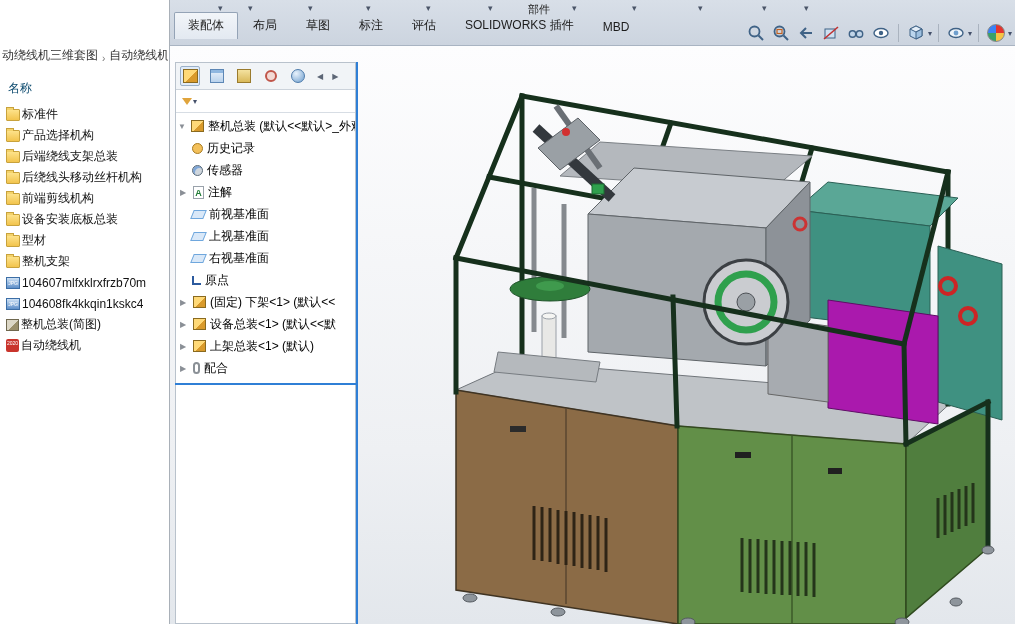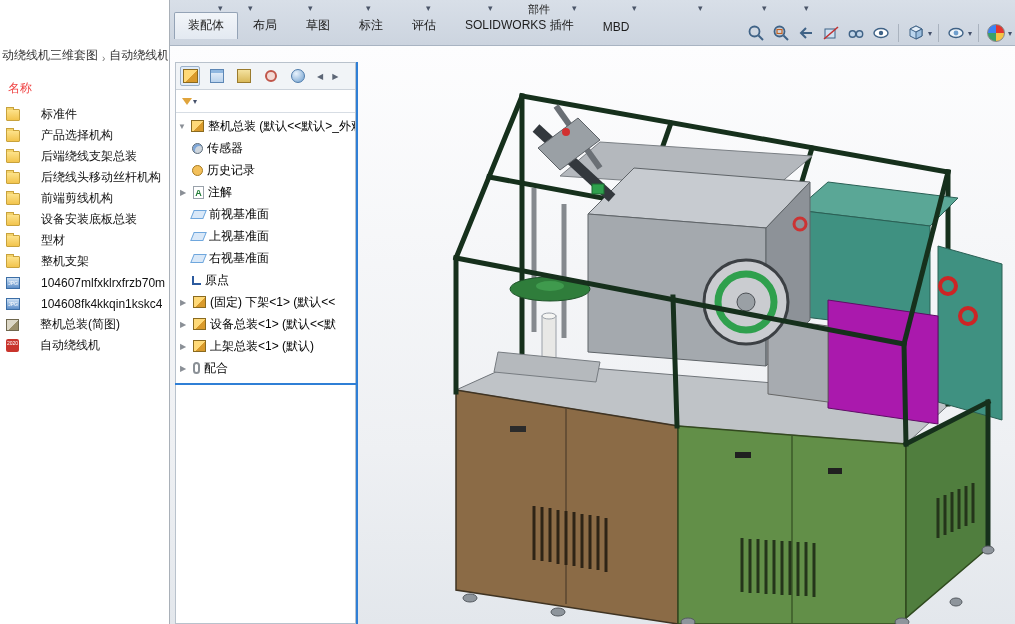--- a/index.html
+++ b/index.html
@@ -4,23 +4,23 @@
 <style>
   html,body{margin:0;padding:0;width:1015px;height:624px;overflow:hidden;
     font-family:"Liberation Sans",sans-serif;background:#fff;}
 
   
   .explorer{position:absolute;left:0;top:0;width:170px;height:624px;background:#fff;
     border-right:1px solid #a9b0b8;box-sizing:border-box;}
   .breadcrumb{position:absolute;left:2px;top:46px;width:166px;height:18px;font-size:12px;color:#333;
     white-space:nowrap;overflow:hidden;display:flex;align-items:flex-end;gap:4px;}
   .crumb-sep{color:#777;font-size:10px;}
-  .name-header{position:absolute;left:8px;top:80px;font-size:12px;color:#ef4444;}
+  .name-header{position:absolute;left:8px;top:80px;font-size:12px;color:#0c4a6e;}
   .ex-list{position:absolute;left:0;top:104px;width:170px;}
-  .ex-row{height:21px;display:flex;align-items:center;gap:21px;padding:0 2px 0 6px;font-size:12px;color:#111;
+  .ex-row{height:21px;display:flex;align-items:center;gap:2px;padding:0 2px 0 6px;font-size:12px;color:#111;
     white-space:nowrap;overflow:hidden;}
   .ex-row.sel{background:#cfd8e6;}
   .ex-label{overflow:hidden;text-overflow:clip;white-space:nowrap;}
   .fi{width:14px;height:12px;flex:0 0 auto;box-sizing:border-box;}
   .fi-folder{background:linear-gradient(#fde28a,#f2c44d);border:1px solid #c8a23c;border-radius:1px;position:relative;}
   .fi-folder::before{content:"";position:absolute;top:-3px;left:-1px;width:6px;height:2px;background:#f4d36b;
     border:1px solid #c8a23c;border-bottom:none;}
   .fi-jpg{background:linear-gradient(#cfe2f5,#5e8fc9);border:1px solid #3c6ea6;color:#fff;font-size:5px;
     line-height:11px;text-align:center;overflow:hidden;}
   .fi-sheet{background:#fff;border:1px solid #98a0a8;width:11px;height:13px;}
@@ -372,26 +372,26 @@
     <span class="funnel"></span>
     <span class="dd">▾</span>
   </div>
   <div class="tree">
     <div class="ft-row root">
       <span class="ft-arrow">▼</span>
       <span class="ti ti-asm"></span>
       <span>整机总装 (默认&lt;&lt;默认&gt;_外观</span>
     </div>
     <div class="ft-row">
+      <span class="ti ti-history"></span>
+      <span>历史记录</span>
+    </div>
+    <div class="ft-row">
       <span class="ti ti-sensor"></span>
       <span>传感器</span>
-    </div>
-    <div class="ft-row">
-      <span class="ti ti-history"></span>
-      <span>历史记录</span>
     </div>
     <div class="ft-row has-arrow">
       <span class="ft-arrow">▶</span>
       <span class="ti ti-ann">A</span>
       <span>注解</span>
     </div>
     <div class="ft-row">
       <span class="ti ti-plane"></span>
       <span>前视基准面</span>
     </div>

